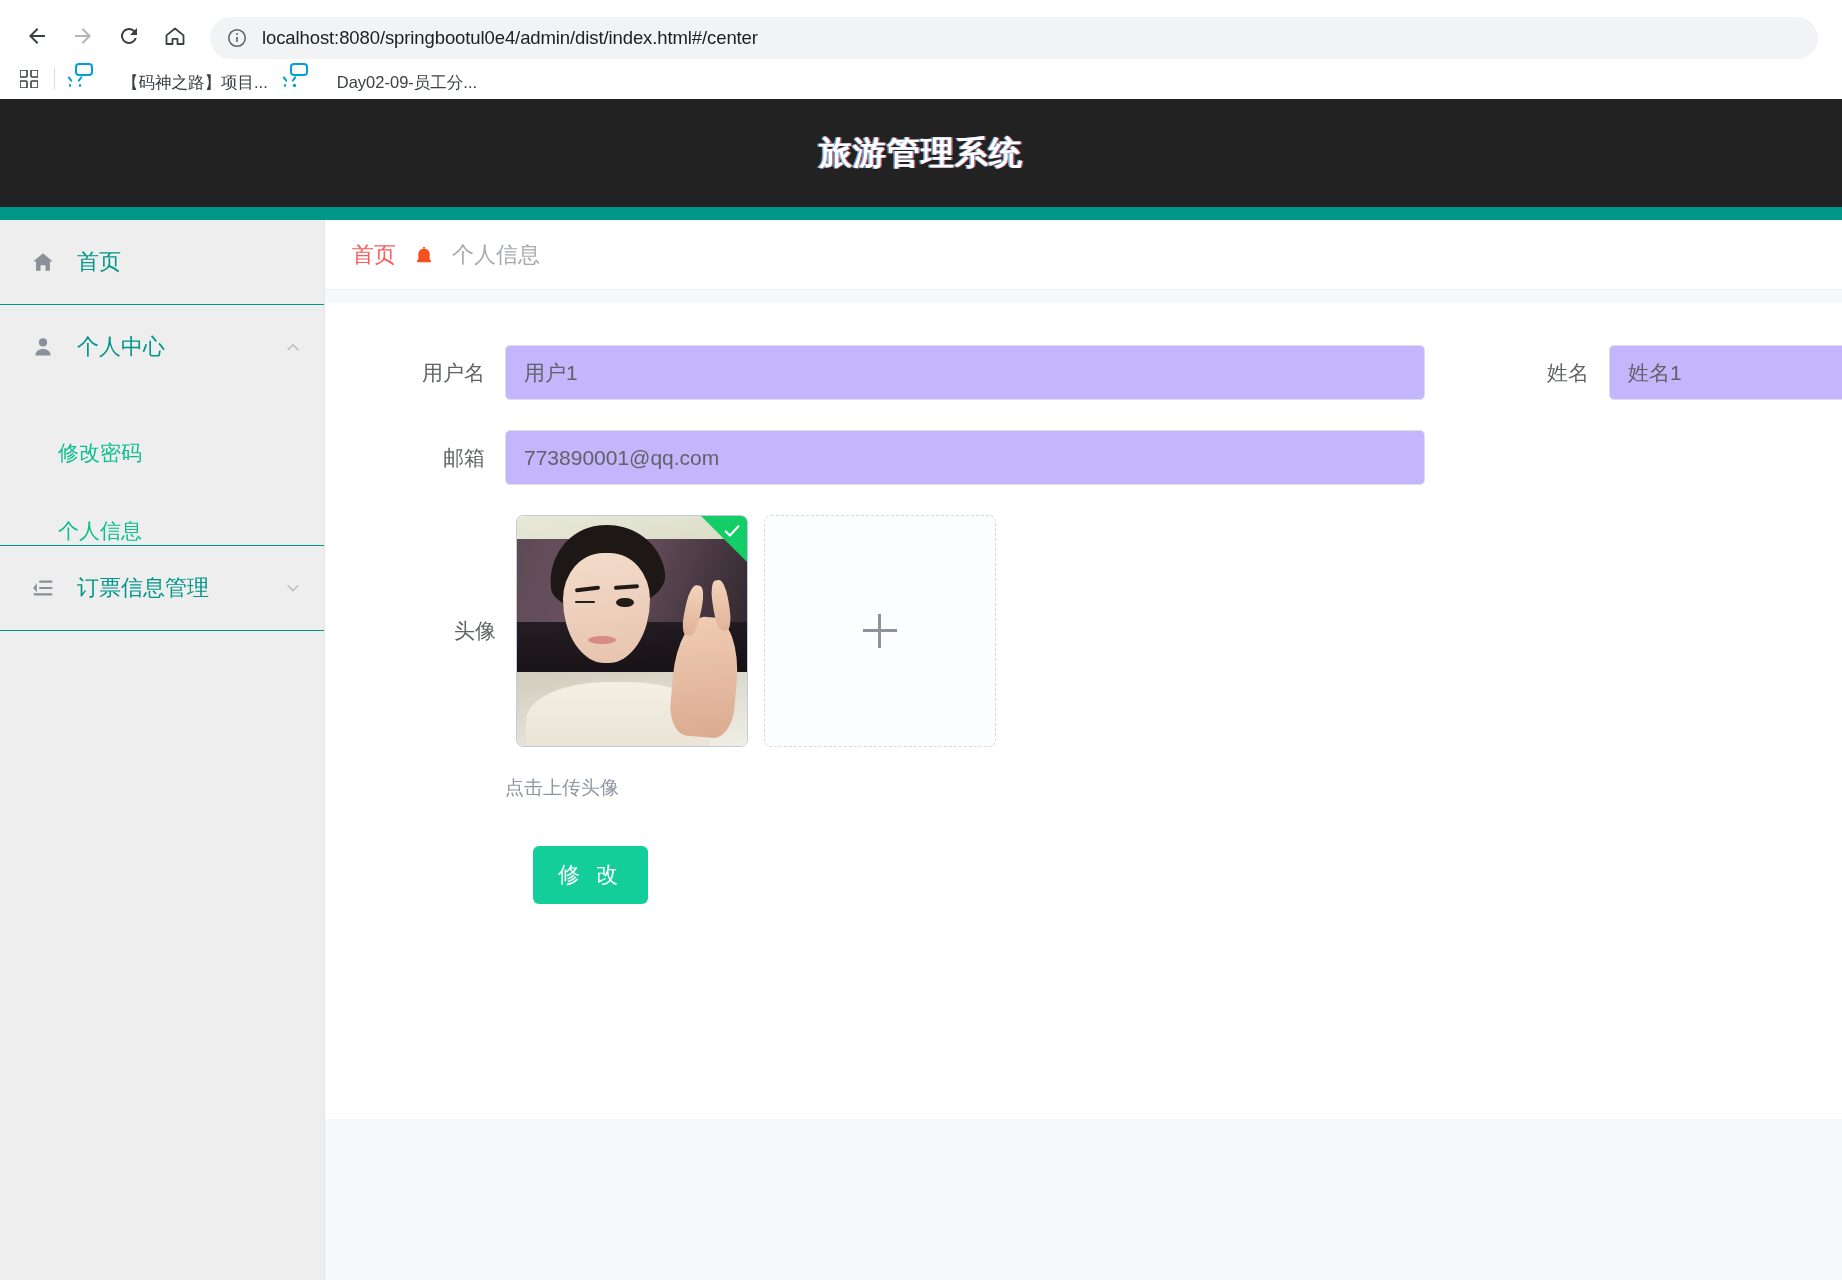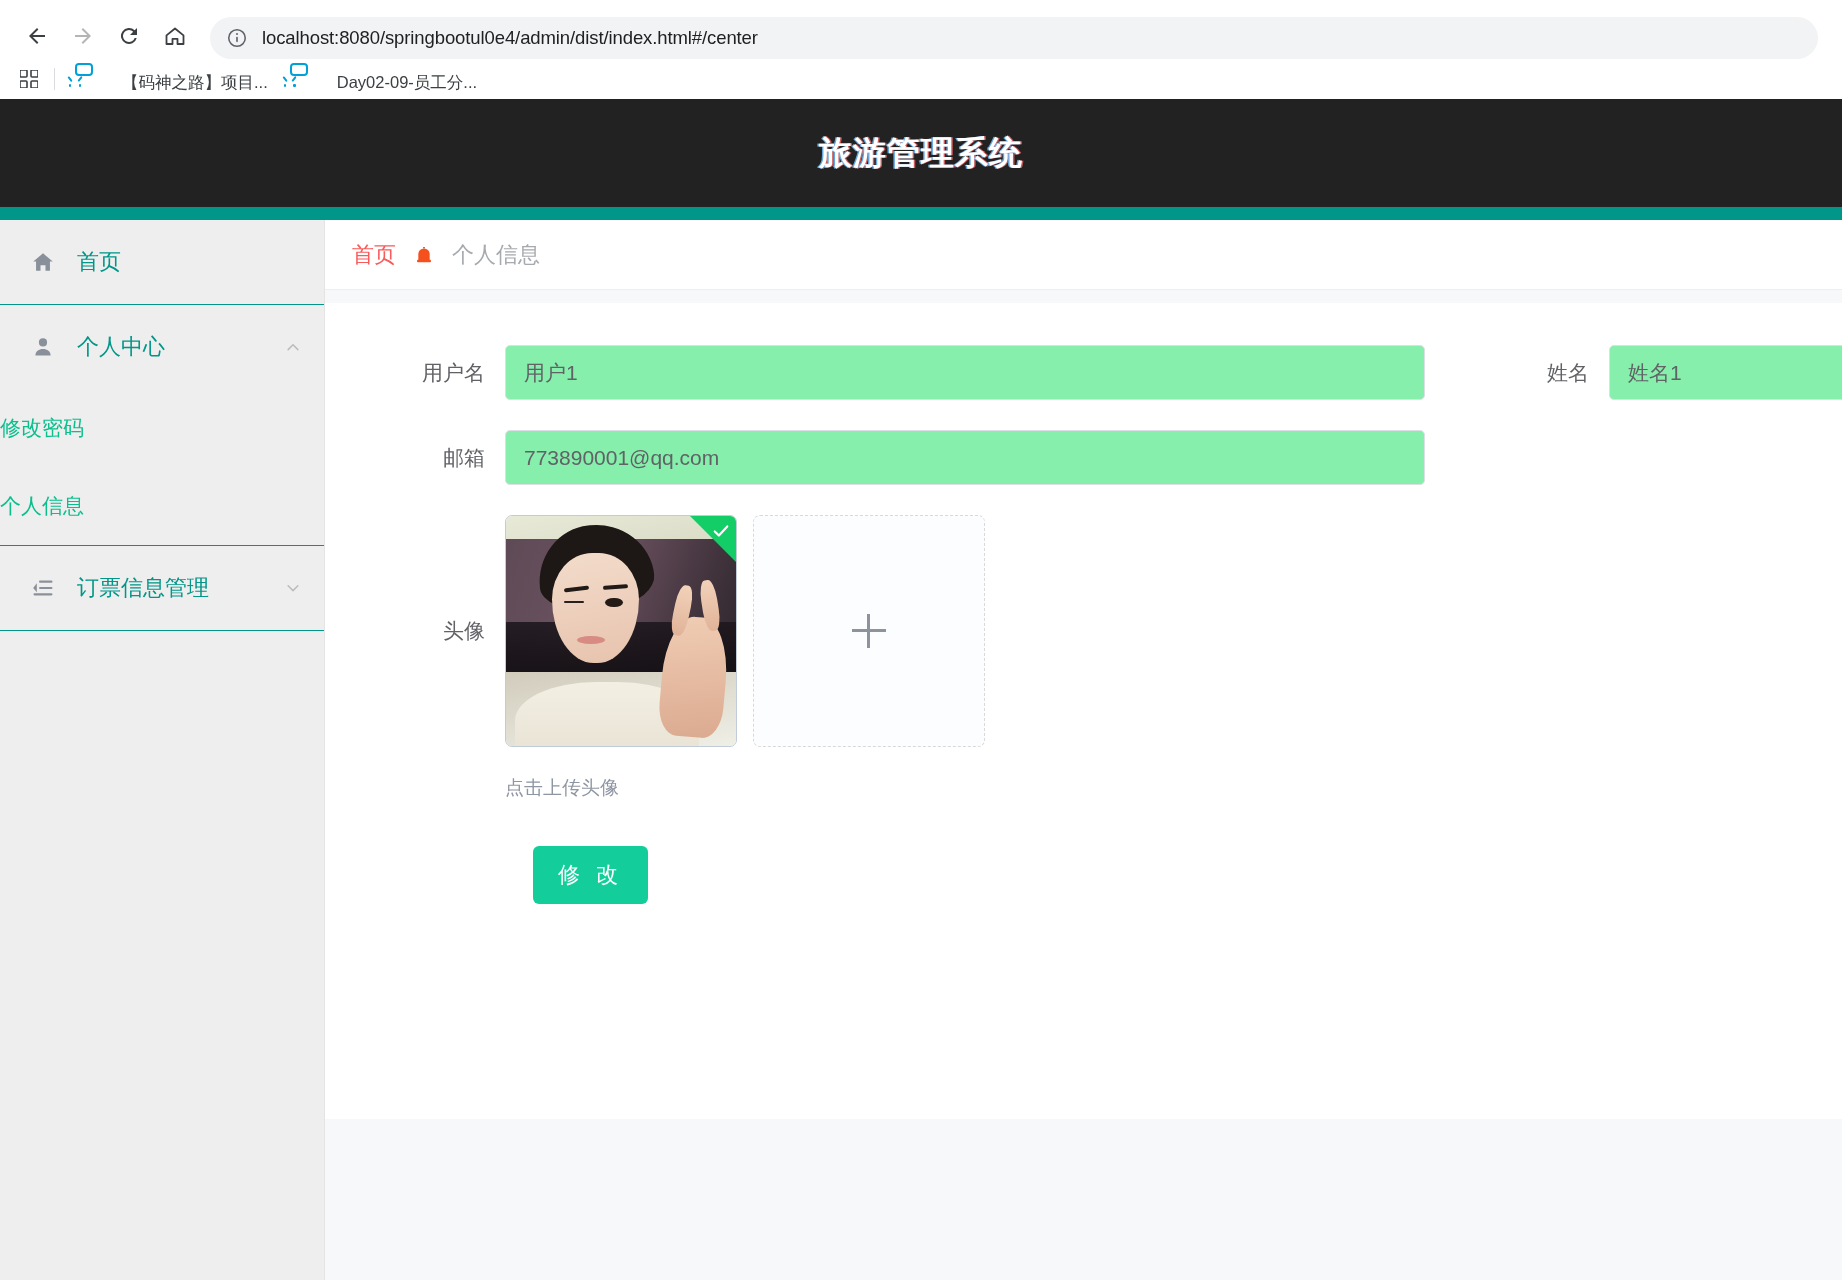--- a/index.html
+++ b/index.html
@@ -182,21 +182,22 @@
     white-space: nowrap;
   }
   .menu-row .m-arrow {
     width: 18px; height: 18px;
     flex: 0 0 auto;
     opacity: .55;
   }
   .submenu-item {
     height: 78px;
     display: flex;
-    align-items: center;
+    align-items: flex-end;
+    padding-left: 58px;
   }
   .submenu-item .s-label {
     font-size: 21px;
     color: #0abf8e;
     white-space: nowrap;
   }
 
   
   #content {
     flex: 1 1 auto;
@@ -246,42 +247,42 @@
     width: 98px;
     text-align: right;
     margin-right: 20px;
     flex: 0 0 auto;
     white-space: nowrap;
   }
   .ctl {
     height: 55px;
     border: 1px solid #dcdfe6;
     border-radius: 5px;
-    background: #86efac;
+    background: #c4b5fd;
     display: flex;
     align-items: center;
     padding: 0 18px;
     font-size: 21px;
     color: #606266;
   }
   .ctl.wide { width: 920px; }
   .ctl.mid  { width: 340px; }
   .ctl.right-w { width: 440px; }
   .ctl .caret {
     margin-left: auto;
     width: 18px; height: 18px;
     opacity: .55;
   }
 
   .row-main { width: 100%; display:flex; }
   .left-col { padding-left: 62px; }
   .right-col { padding-left: 66px; }
 
   
-  #avatar-row { display:flex; align-items:flex-start; padding-left: 62px; }
+  #avatar-row { display:flex; align-items:flex-start; padding-left: 62px; margin-left: 11px; }
   #avatar-row .lbl {
     font-size: 21px; color:#606266; width:98px;
     text-align:right; margin-right:20px; flex:0 0 auto;
     line-height: 232px;
   }
   .uploader { display:flex; gap: 16px; }
   .thumb {
     width: 232px; height: 232px;
     border-radius: 7px;
     overflow: hidden;

